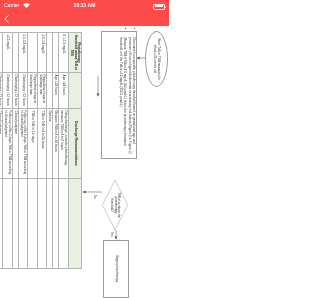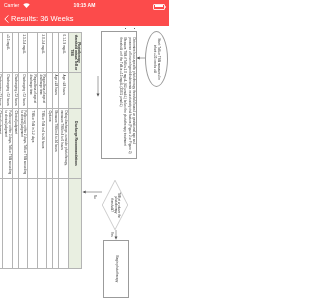--- a/index.html
+++ b/index.html
@@ -84,21 +84,20 @@
       <i></i>
     </span>
 </div>
 
 <div id="navbar">
   <span class="backchev">
     <svg width="5" height="8" viewBox="0 0 10 16">
         <path d="M8.5 1.2 L1.6 8 L8.5 14.8" fill="none" stroke="#fff" stroke-width="1.9" stroke-linecap="round" stroke-linejoin="round"></path>
       </svg>
   </span>
-  <span class="backlabel">Results: 36 Weeks</span>
 </div>
 
 <div id="doc">
  <div id="page">
 
   <div id="startoval">
     <span>Start: TcB or TSB measured in infant ≥35 weeks old</span>
   </div>
 
   <svg id="arr1" width="6" height="9" viewBox="0 0 6 9">

